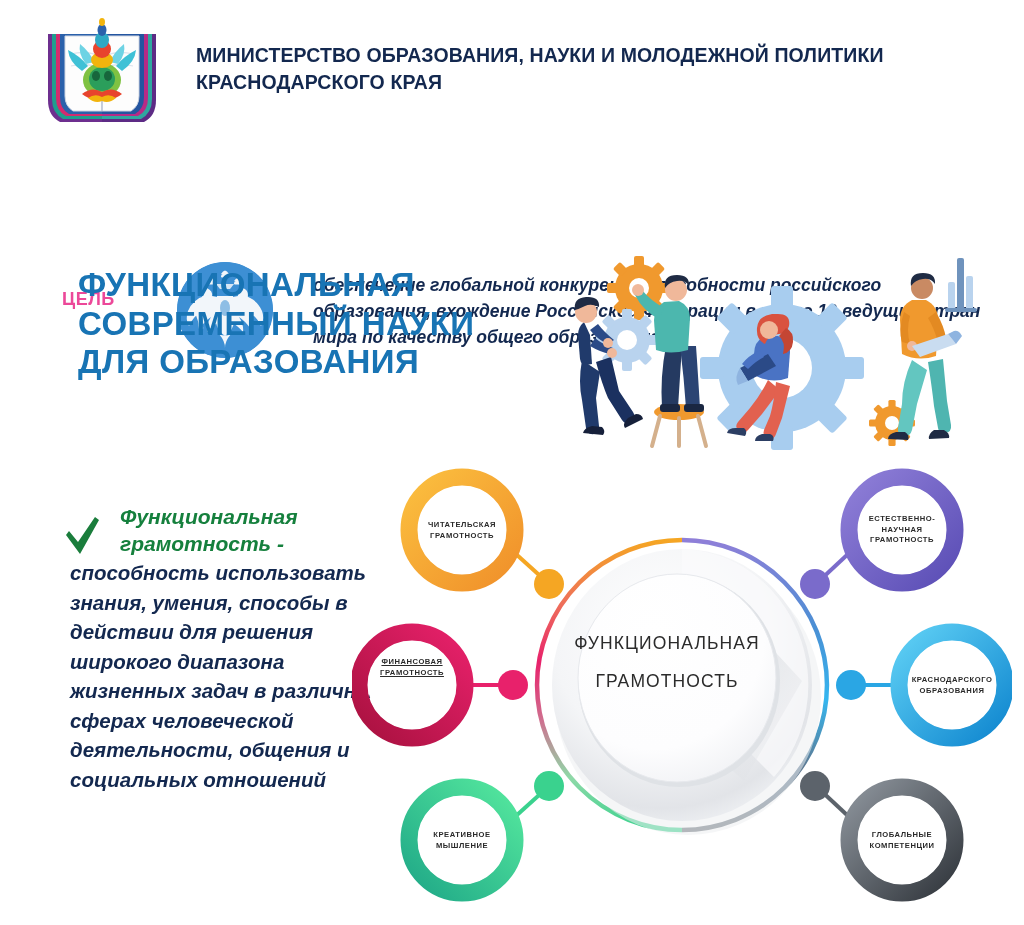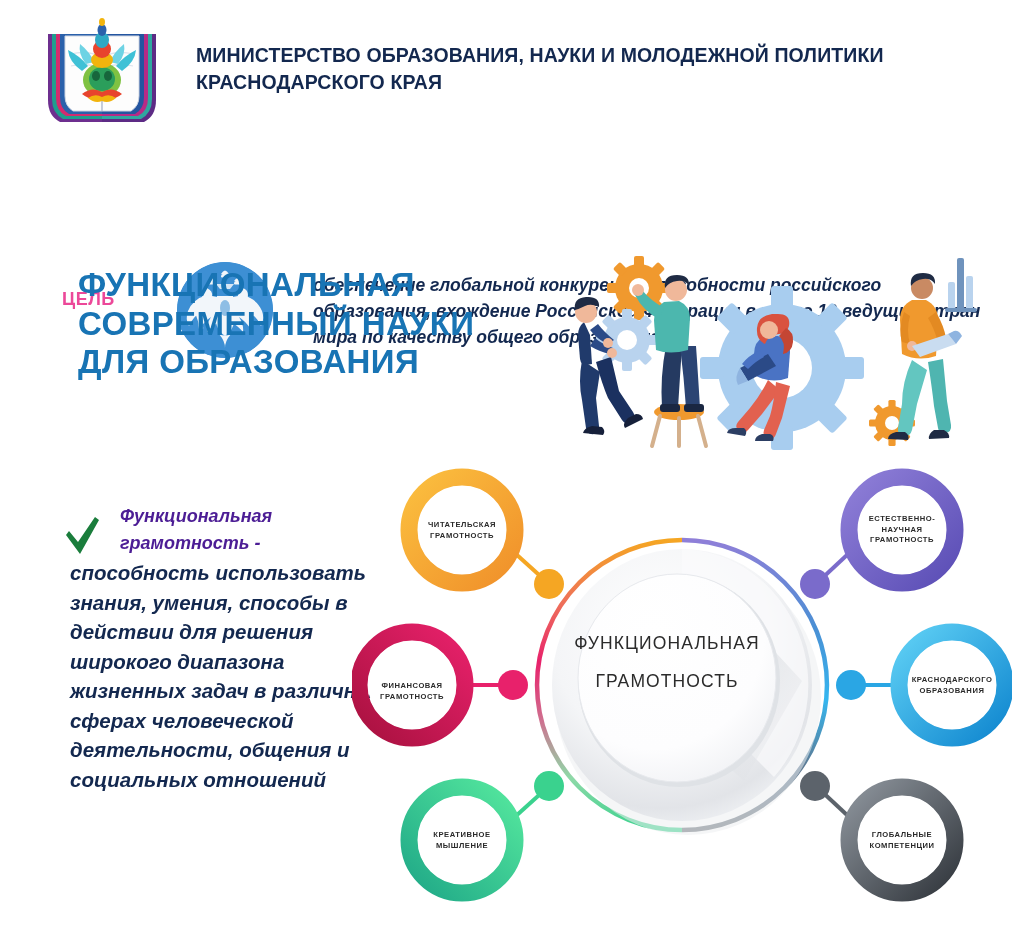--- a/index.html
+++ b/index.html
@@ -64,22 +64,22 @@
 
   
   .definition{
     position:absolute;left:62px;top:503px;width:320px;
   }
   .check-icon{
     position:absolute;left:0px;top:12px;width:40px;height:42px;
   }
   .def-lead{
     margin:0 0 0 58px;
-    color:#4c1d95;
-    font-size:18px;
+    color:#15803d;
+    font-size:21px;
     font-weight:bold;
     font-style:italic;
     line-height:27px;
   }
   .def-body{
     margin:1px 0 0 8px;
     color:#13284f;
     font-size:20.5px;
     font-weight:bold;
     font-style:italic;
@@ -532,19 +532,19 @@
     <div class="bubble-label" style="left:490px;top:390px;">
       <div>ГЛОБАЛЬНЫЕ</div>
       <div>КОМПЕТЕНЦИИ</div>
     </div>
 
     <div class="bubble-label" style="left:50px;top:390px;">
       <div>КРЕАТИВНОЕ</div>
       <div>МЫШЛЕНИЕ</div>
     </div>
 
-    <div class="bubble-label" style="left:0px;top:241px;">
+    <div class="bubble-label" style="left:0px;top:217px;text-decoration:underline;">
       <div>ФИНАНСОВАЯ</div>
       <div>ГРАМОТНОСТЬ</div>
     </div>
   </div>
 
 </div>
 
 </body></html>

